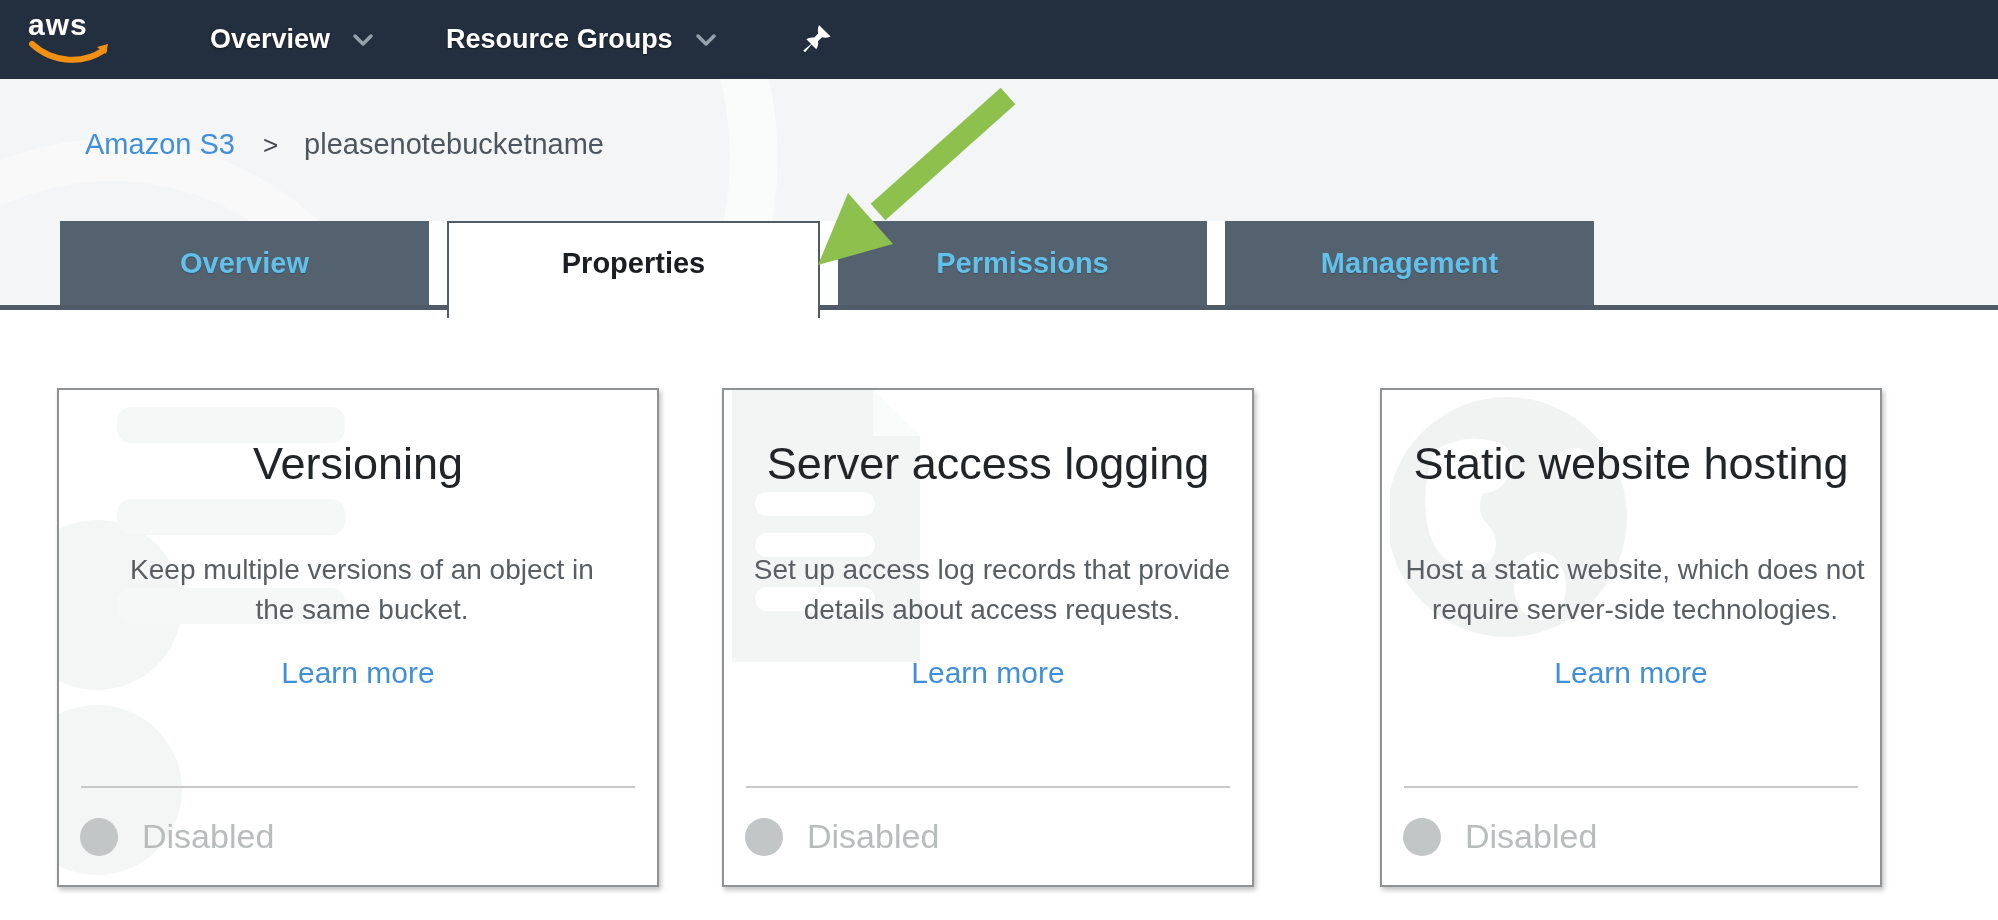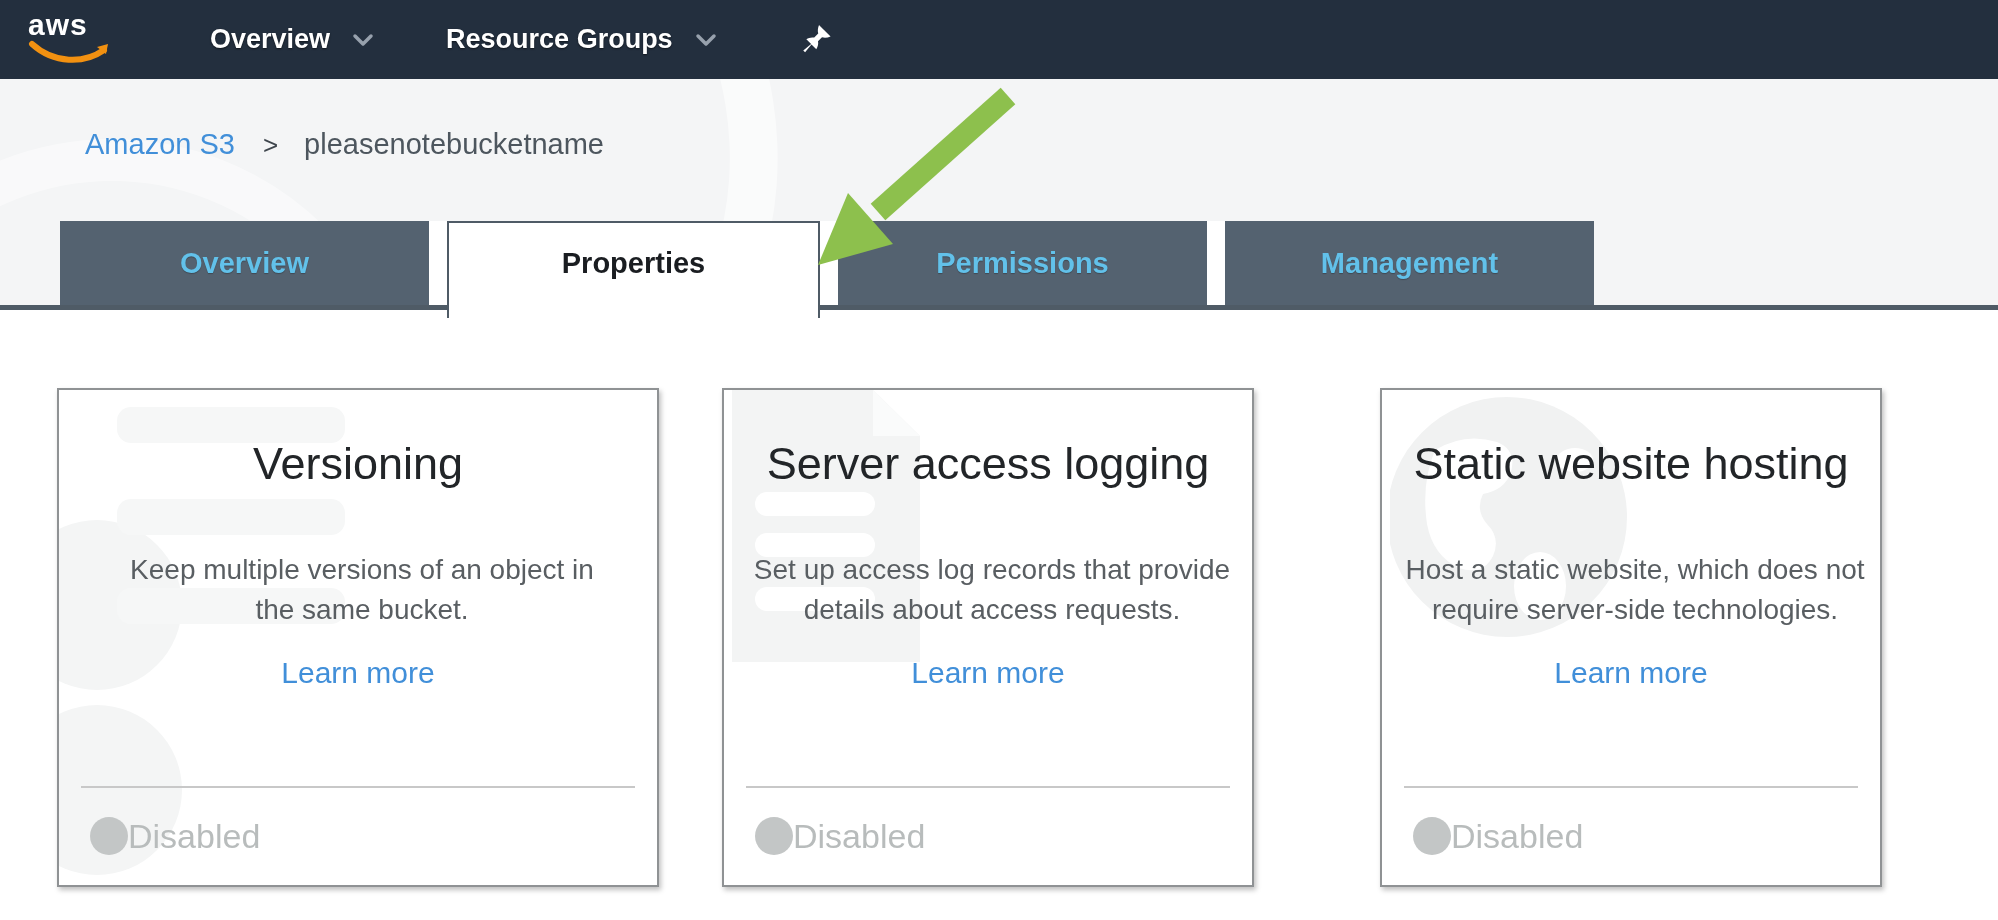--- a/index.html
+++ b/index.html
@@ -93,21 +93,21 @@
     font-size:28px;line-height:40px;color:#595e62;white-space:pre-line;z-index:2;
   }
   .card-link{
     position:absolute;top:266px;left:0;right:0;text-align:center;
     font-size:30px;color:#418fd9;z-index:2;cursor:pointer;
   }
   .card-divider{
     position:absolute;top:396px;left:22px;right:22px;height:2px;background:#c8c8c8;z-index:2;
   }
   .card-status{
-    position:absolute;top:427px;left:31px;display:flex;z-index:2;
+    position:absolute;top:427px;left:21px;display:flex;align-items:center;gap:24px;z-index:2;
   }
   .status-circle{width:38px;height:38px;border-radius:50%;background:#c3c6c6;}
   .status-text{font-size:34px;color:#b8bcbc;}
 
   
   .wm{position:absolute;z-index:1;}
   .wm-bar{position:absolute;left:50px;width:228px;height:36px;border-radius:14px;background:#f6f7f7;}
   .wm-blob{position:absolute;border-radius:50%;background:#f4f5f5;}
 </style>
 </head>

